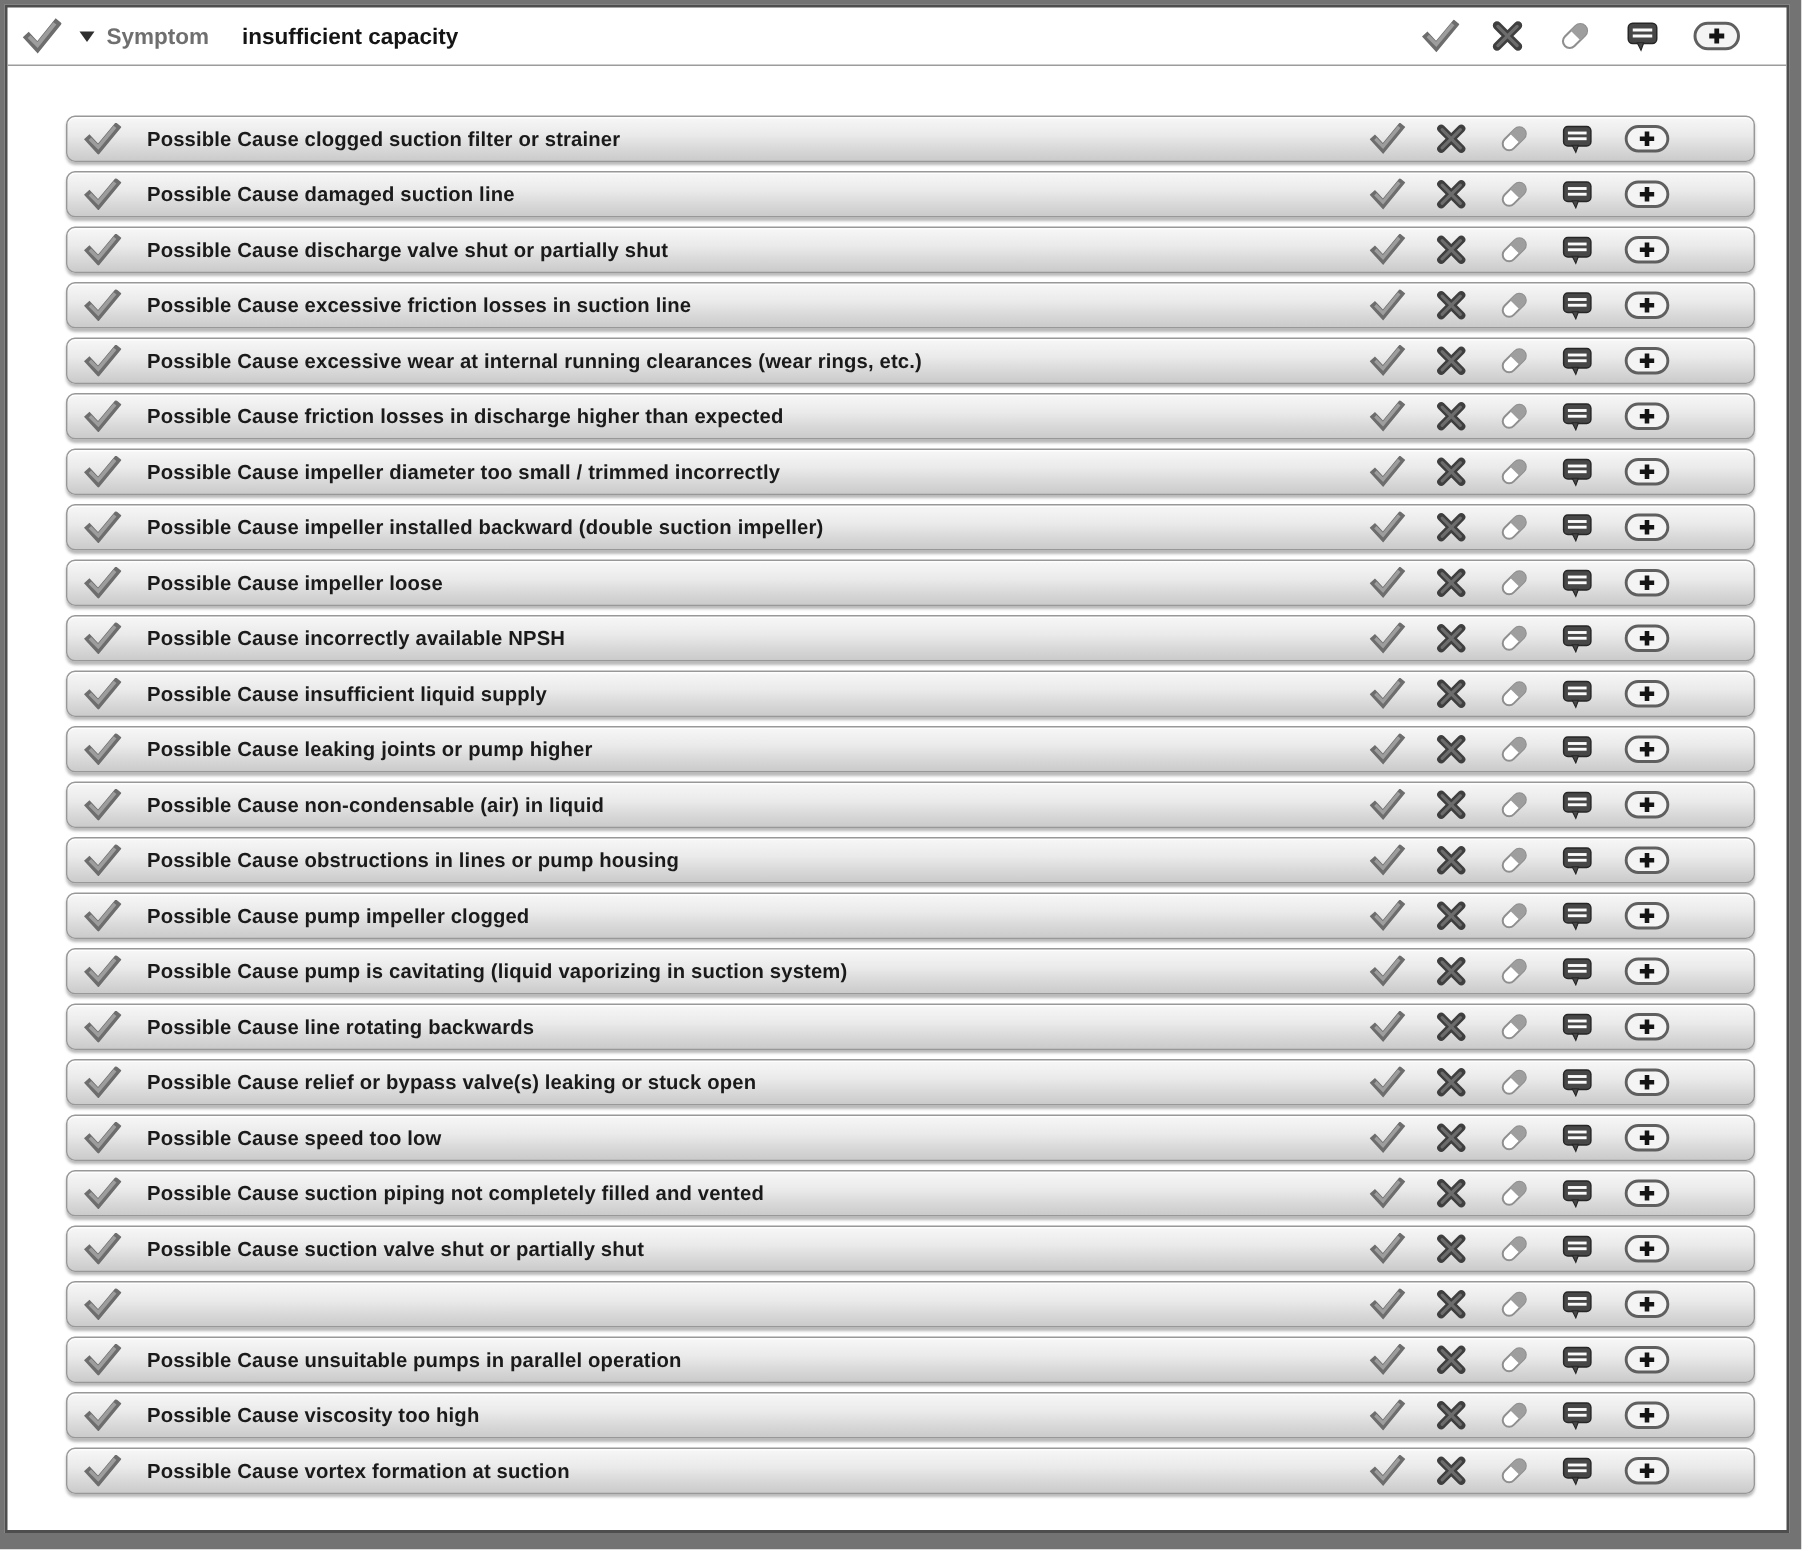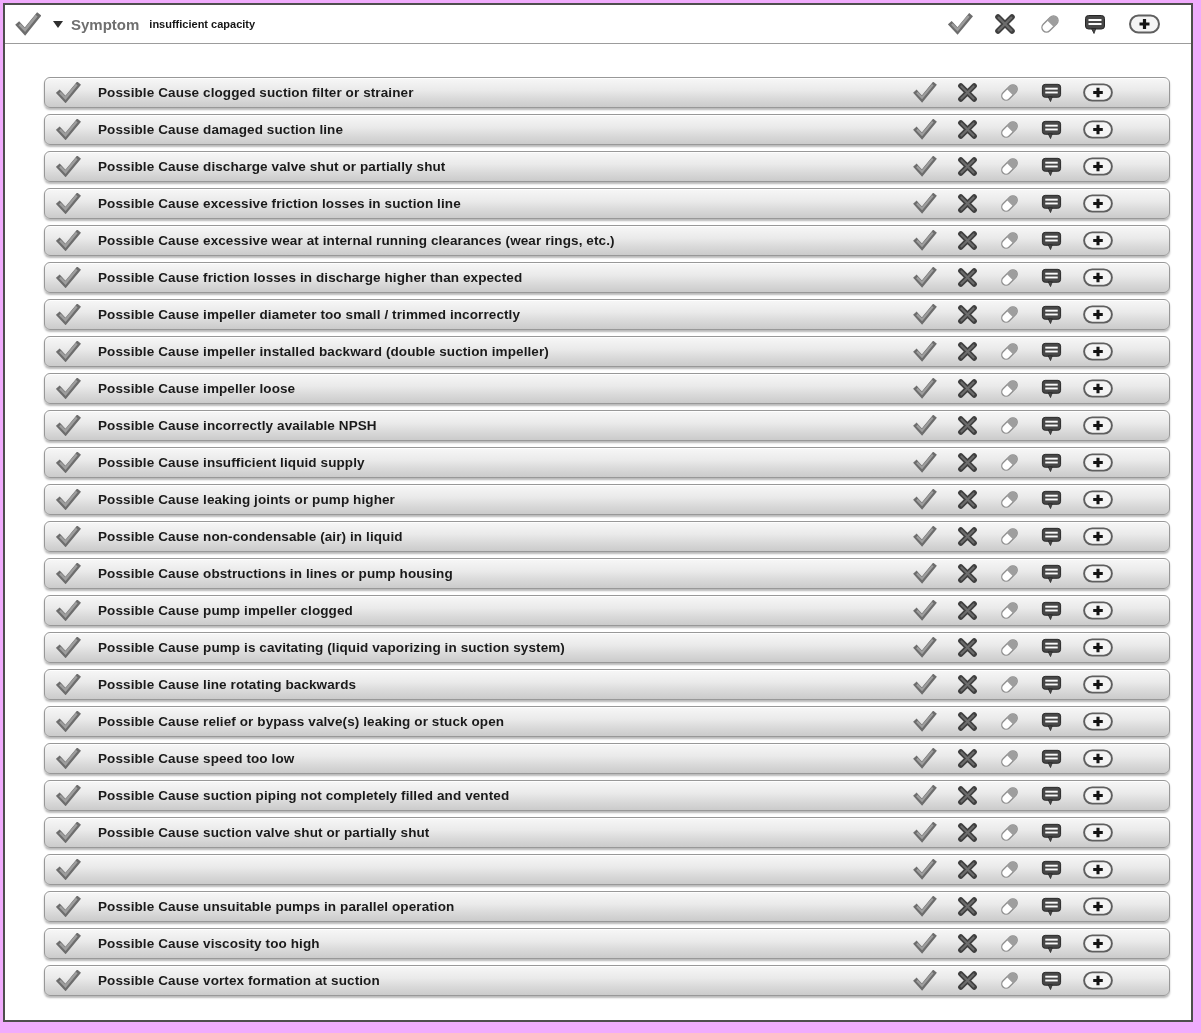--- a/index.html
+++ b/index.html
@@ -1,26 +1,26 @@
 <!DOCTYPE html>
 <html><head>
 <meta charset="utf-8">
 <style>
   html,body{margin:0;padding:0;background:#fff;}
-  .page{width:1201px;height:1033px;position:relative;background:#f0abfc;
+  .page{width:1201px;height:1033px;position:relative;background:#737373;
         font-family:"Liberation Sans",sans-serif;overflow:hidden;}
   .frame{position:absolute;left:3px;top:3px;width:1190px;height:1019px;
          border:2px solid #4e4e4e;box-sizing:border-box;background:#fff;}
   .header{height:38px;display:flex;align-items:center;padding:0 30px 0 10px;
           border-bottom:1px solid #9c9c9c;}
   .hdr-left{display:flex;align-items:center;}
   .disclosure{margin-left:12px;width:0;height:0;border-left:5px solid transparent;
               border-right:5px solid transparent;border-top:7px solid #2f2f2f;}
   .hdr-title{margin-left:8px;font-size:15px;font-weight:700;color:#6f6f6f;}
-  .hdr-value{margin-left:10px;font-size:11px;font-weight:700;color:#151515;}
+  .hdr-value{margin-left:22px;font-size:15px;font-weight:700;color:#151515;}
   .actions{margin-left:auto;display:flex;align-items:center;gap:19px;}
   .icon-btn{width:26px;height:26px;display:flex;align-items:center;
             justify-content:center;cursor:pointer;background:none;border:none;padding:0;}
   .list{padding:33px 21px 0 39px;}
   .row{height:31px;margin-bottom:6px;display:flex;align-items:center;
        border:1px solid #989898;border-radius:6px;box-sizing:border-box;
        padding:0 55px 0 11px;
        background:linear-gradient(180deg,#f7f7f7 0%,#eaeaea 42%,#d9d9d9 72%,#cbcbcb 100%);
        box-shadow:inset 0 1px 0 rgba(255,255,255,.85),0 2px 2px rgba(0,0,0,.28);}
   .row-label{margin-left:17px;font-size:13.5px;font-weight:700;color:#1a1a1a;

